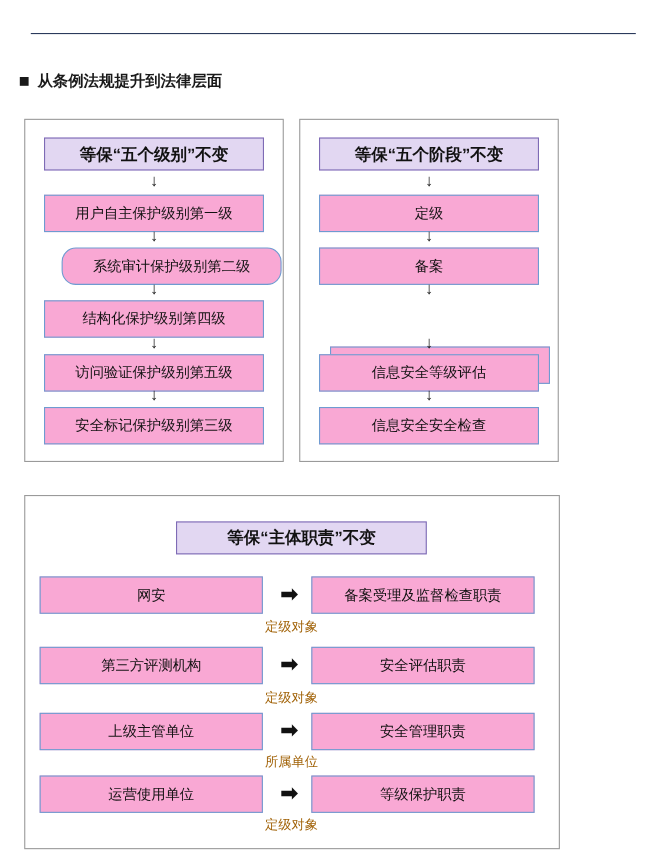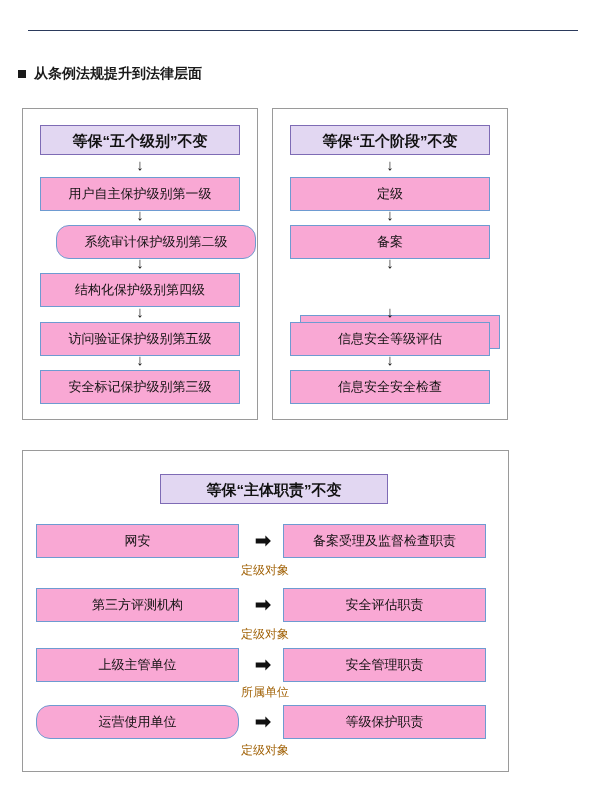--- a/index.html
+++ b/index.html
@@ -133,21 +133,21 @@
 
   
   .duty-left  { width: 203px; height: 34px; }
   .duty-right { width: 203px; height: 34px; }
   #d0l { left: 36px;  top: 524px; }
   #d0r { left: 283px; top: 524px; }
   #d1l { left: 36px;  top: 588px; }
   #d1r { left: 283px; top: 588px; }
   #d2l { left: 36px;  top: 648px; }
   #d2r { left: 283px; top: 648px; }
-  #d3l { left: 36px;  top: 705px; border-radius: 14px; }
+  #d3l { left: 36px;  top: 705px; }
   #d3r { left: 283px; top: 705px; }
 
   .arrow-right {
     position: absolute;
     width: 26px;
     height: 18px;
     font-size: 19px;
     line-height: 18px;
     text-align: center;
     color: #111;

